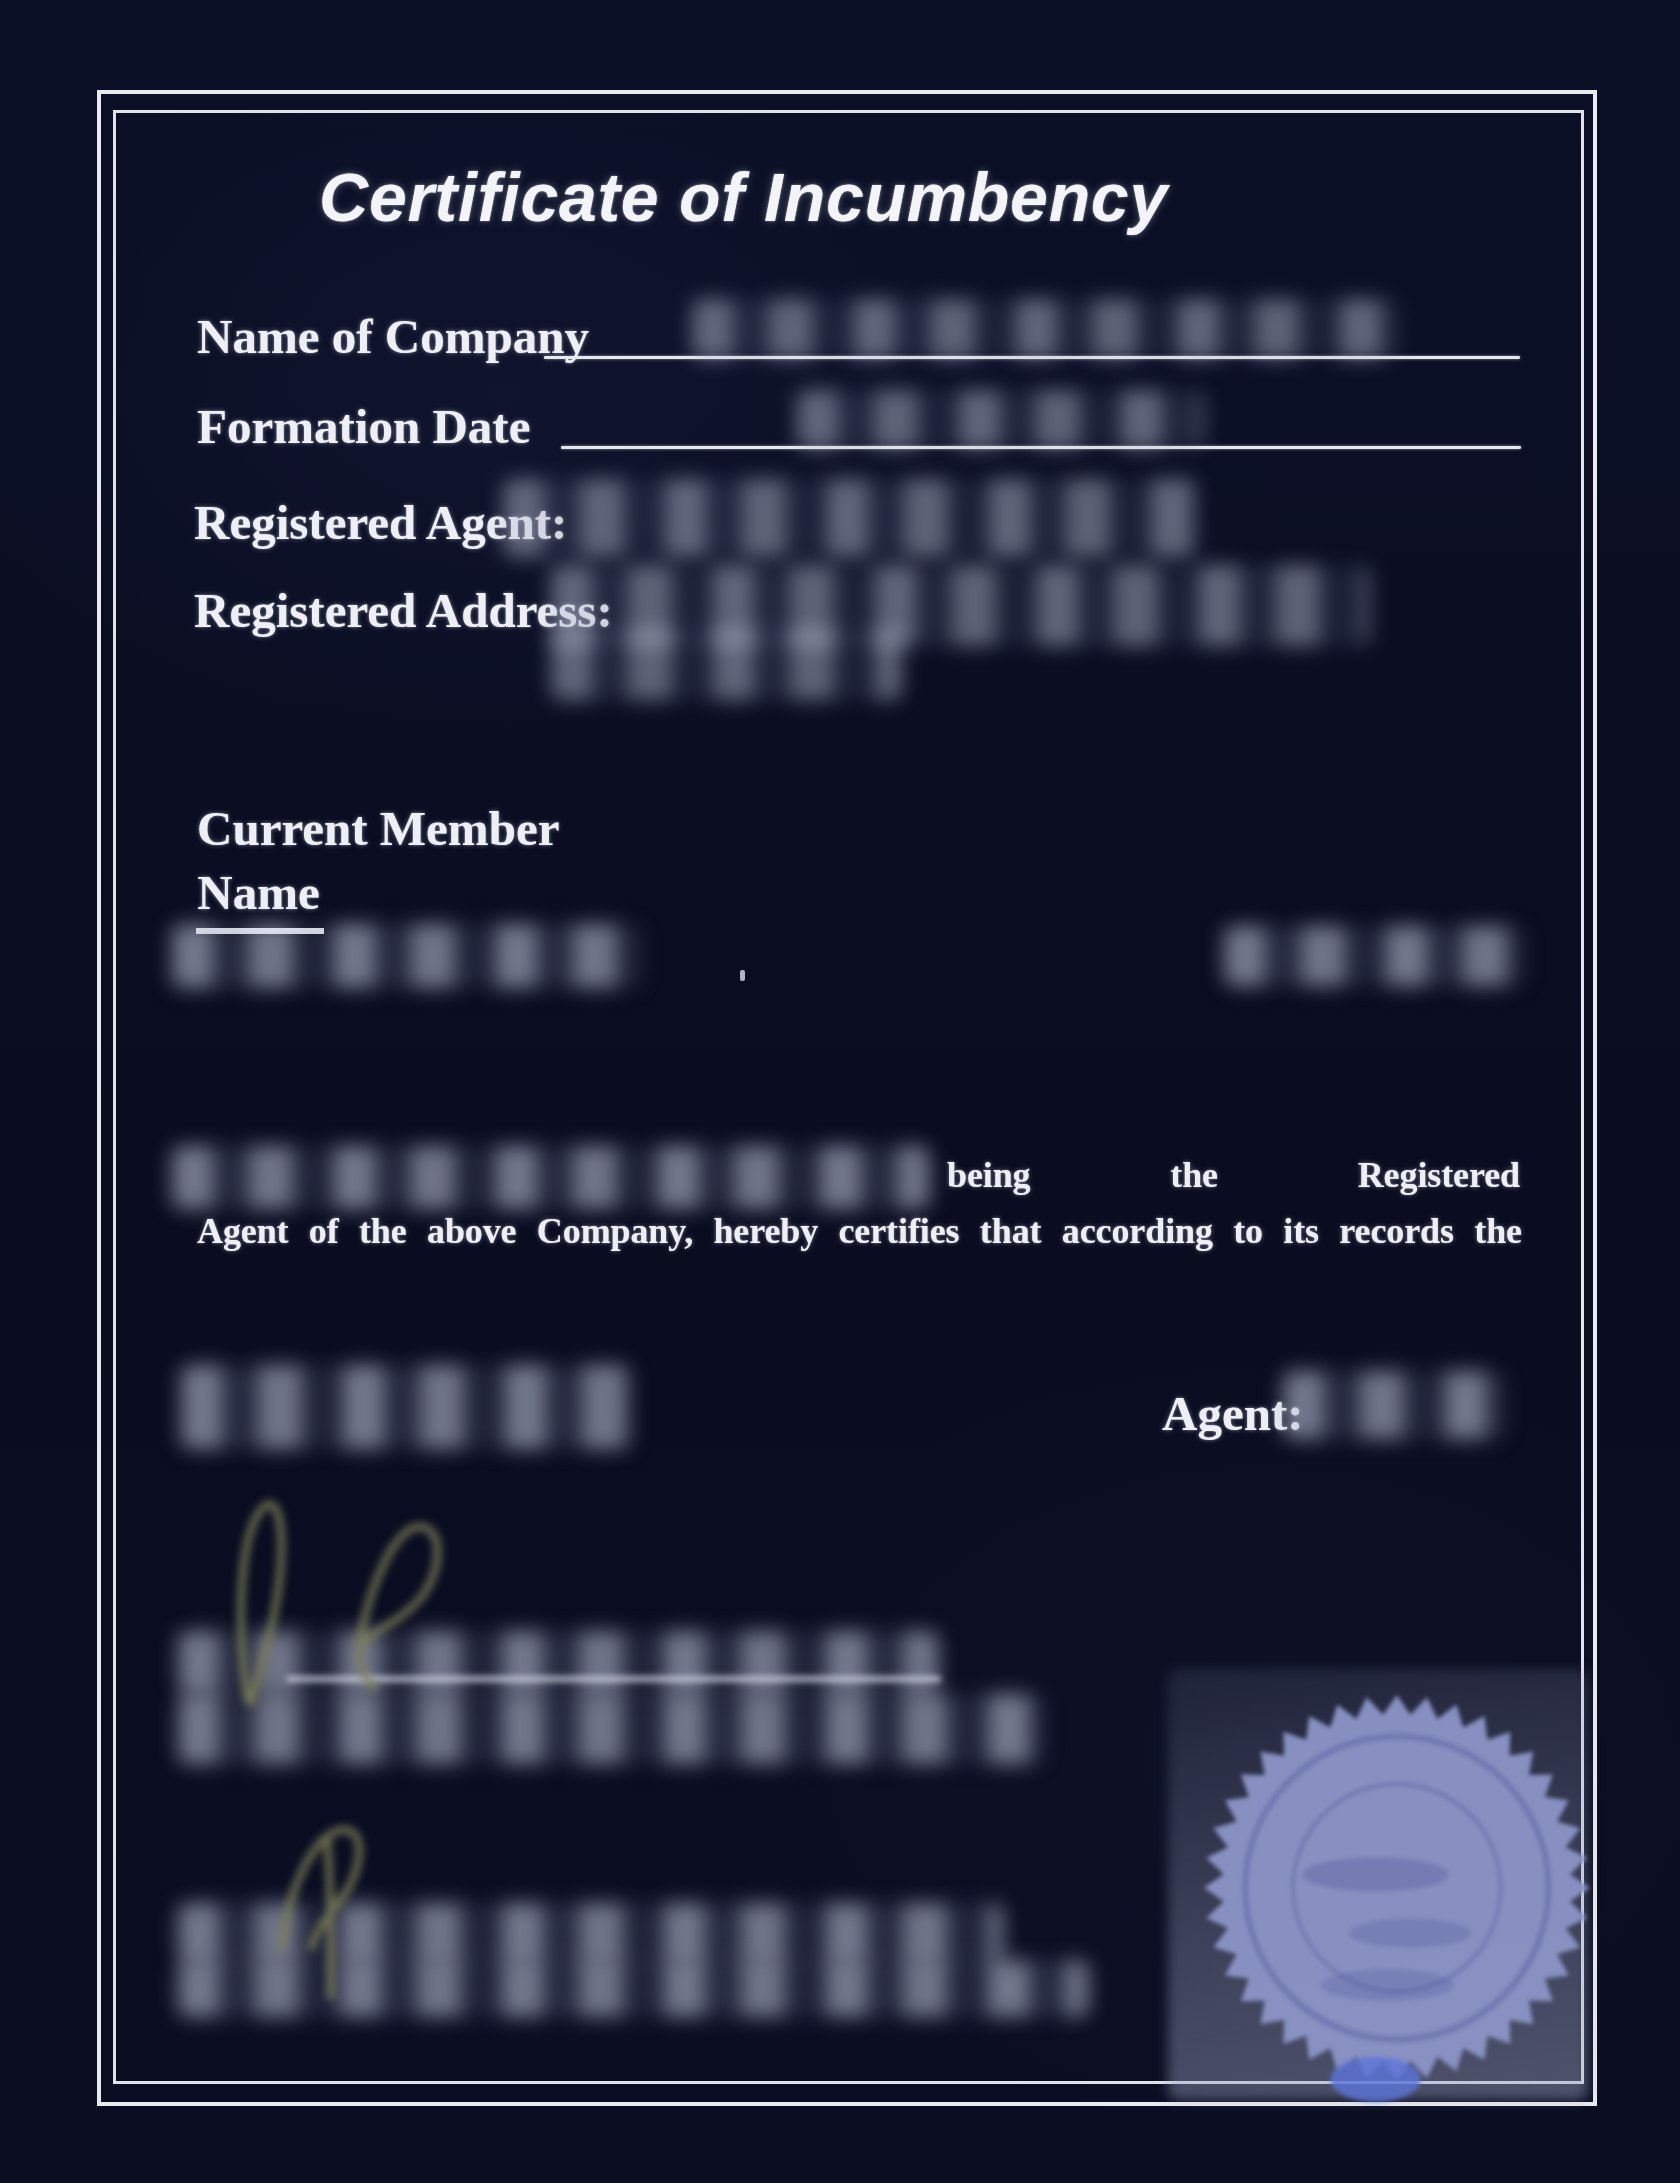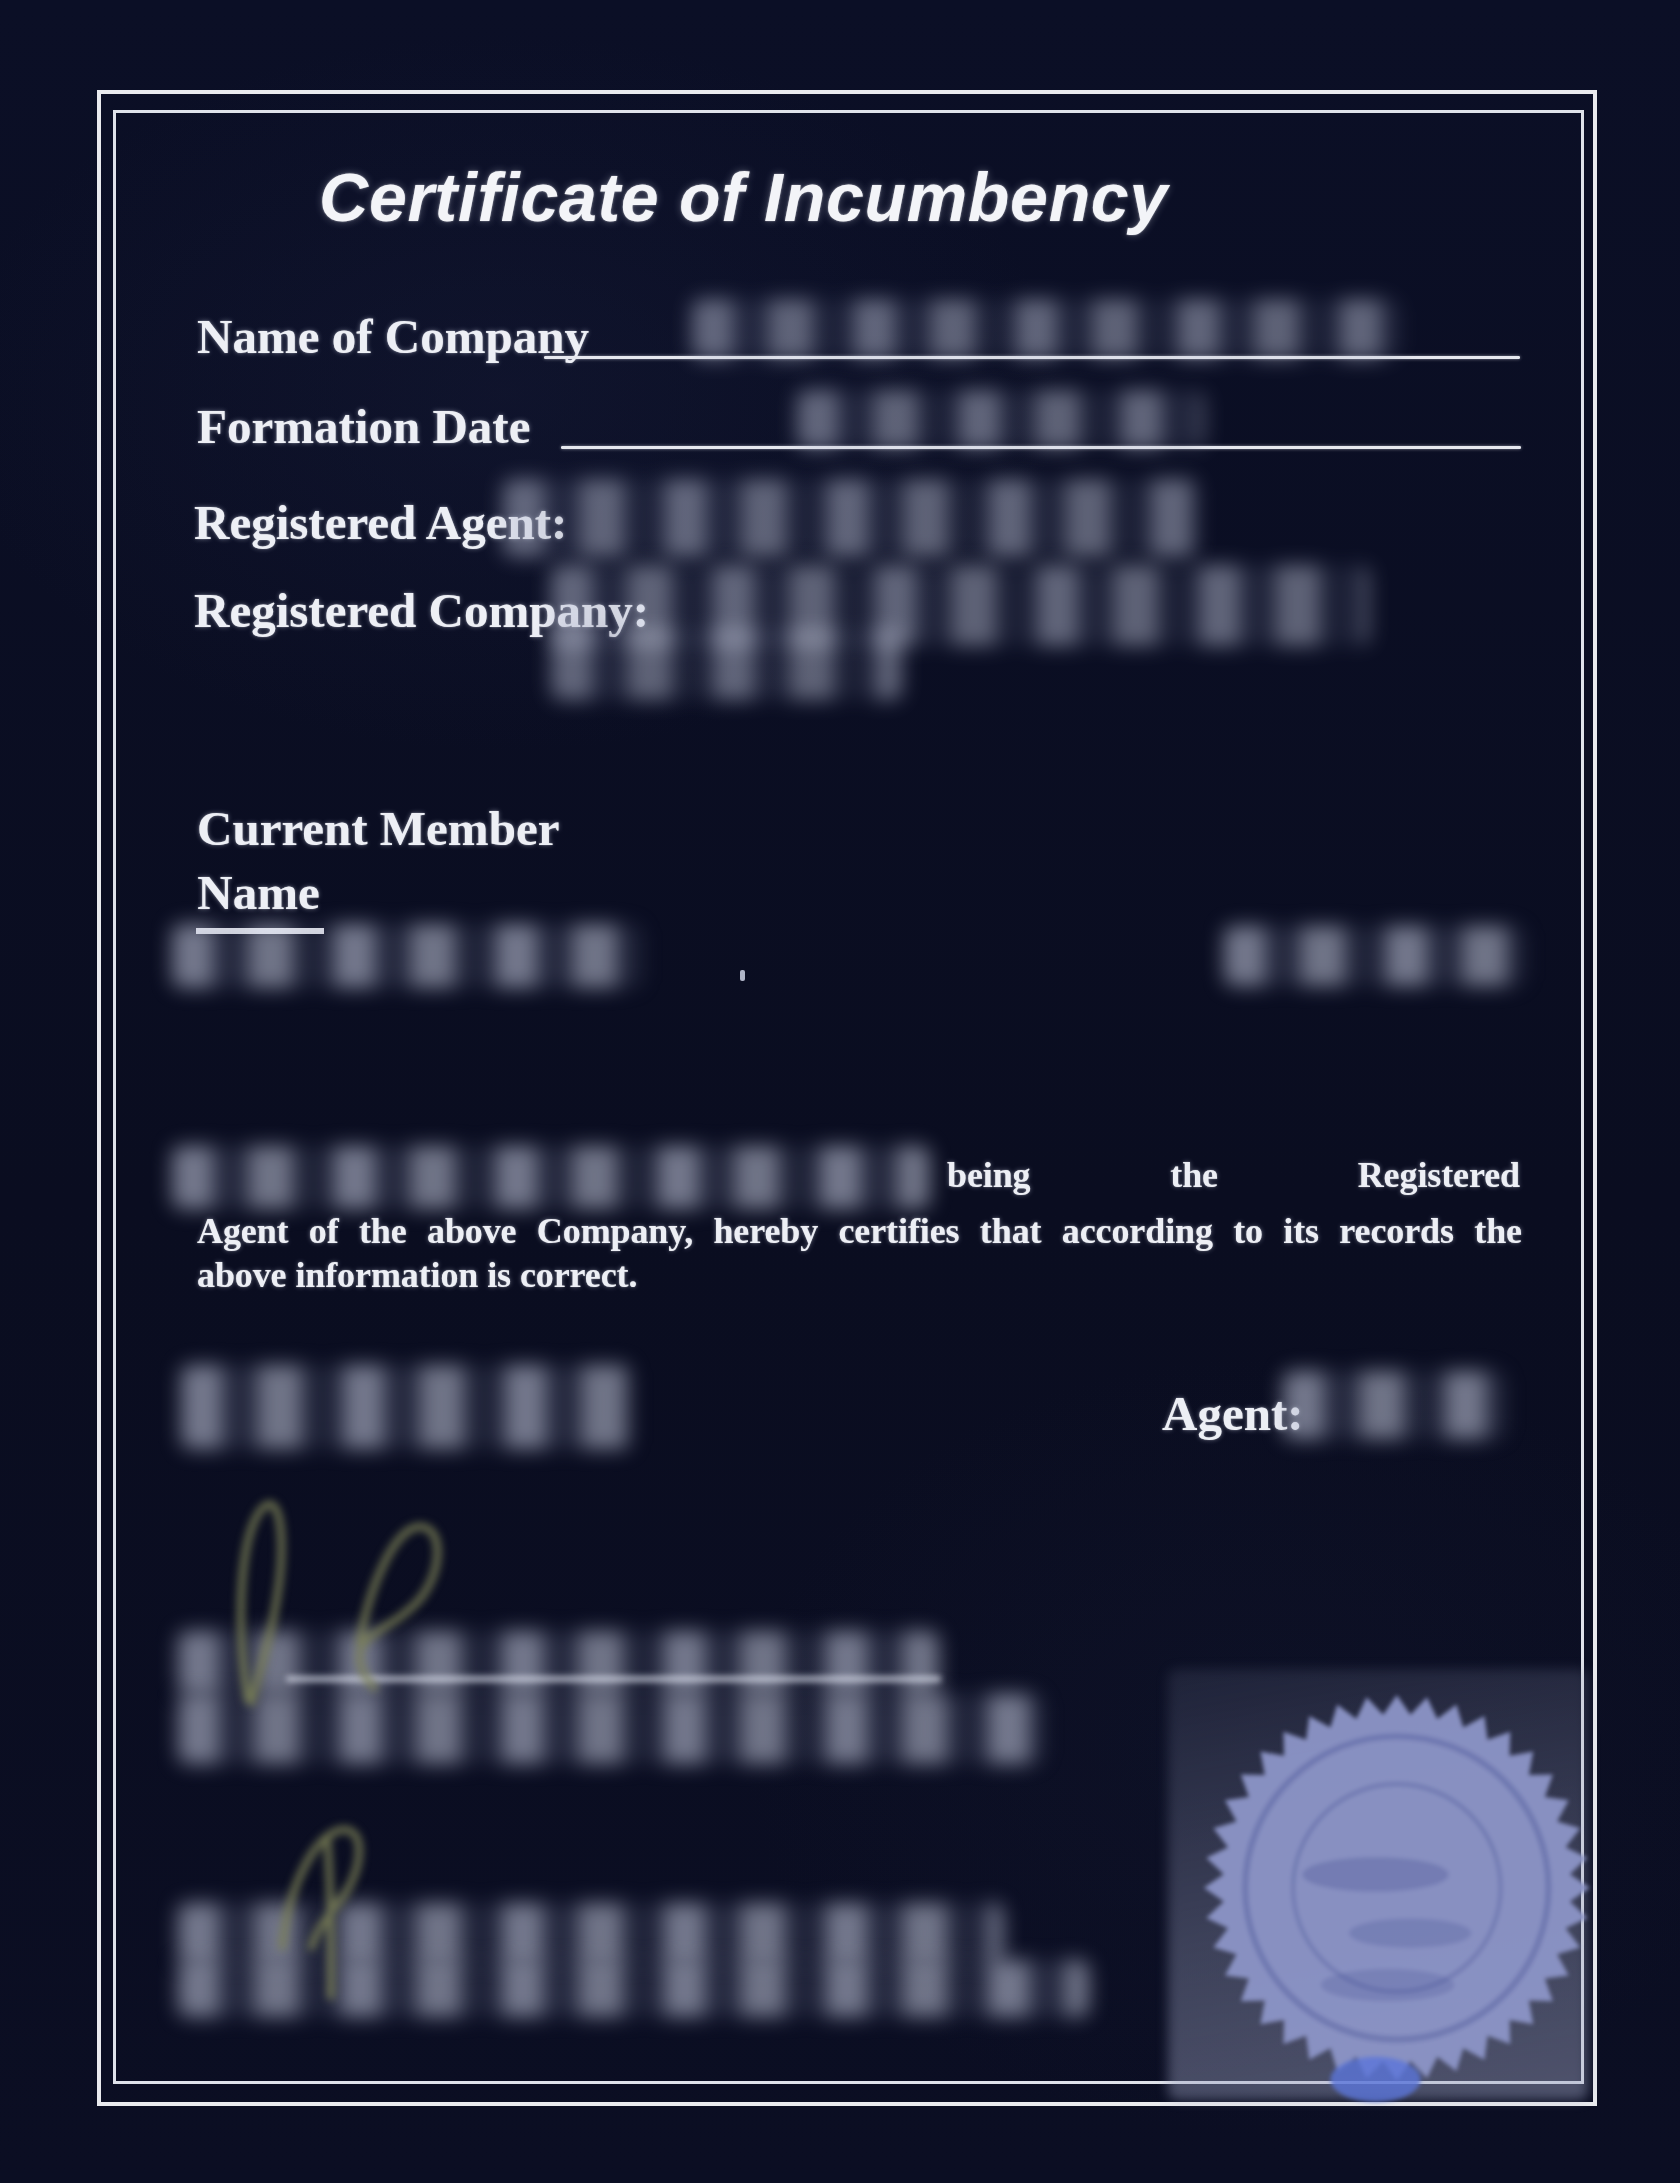--- a/index.html
+++ b/index.html
@@ -71,35 +71,34 @@
   <div class="fieldline" style="left:544px;top:356px;width:976px;"></div>
   <div class="redact dim" style="left:692px;top:299px;width:708px;height:60px;"></div>
 
   <div class="lbl" style="left:197px;top:400px;">Formation Date</div>
   <div class="fieldline" style="left:561px;top:446px;width:960px;"></div>
   <div class="redact dim" style="left:797px;top:390px;width:407px;height:59px;"></div>
 
   <div class="lbl" style="left:194px;top:496px;">Registered Agent:</div>
   <div class="redact dim" style="left:503px;top:479px;width:697px;height:78px;"></div>
 
-  <div class="lbl" style="left:194px;top:584px;">Registered Company:</div>
+  <div class="lbl" style="left:194px;top:584px;">Registered Address:</div>
   <div class="redact dim" style="left:551px;top:565px;width:818px;height:81px;"></div>
   <div class="redact dim" style="left:551px;top:630px;width:351px;height:70px;"></div>
 
   <div class="lbl" style="left:197px;top:802px;">Current Member</div>
   <div class="lbl" style="left:196px;top:866px;"><span class="colhead">Name</span></div>
 
   <div class="redact" style="left:172px;top:924px;width:470px;height:64px;"></div>
   <div class="redact" style="left:1224px;top:926px;width:301px;height:60px;"></div>
   <div class="speck" style="left:740px;top:970px;width:4.7px;height:10.6px;"></div>
 
   <div class="redact" style="left:172px;top:1146px;width:758px;height:63px;"></div>
   <div class="para just" style="left:947px;top:1154px;width:573px;">being the Registered</div>
   <div class="para just" style="left:197px;top:1210px;width:1325px;">Agent of the above Company, hereby certifies that according to its records the</div>
-  <div class="para" style="left:197px;top:1254px;">above information is correct.</div>
 
   <div class="redact" style="left:181px;top:1365px;width:452px;height:84px;"></div>
   <div class="lbl" style="left:1162px;top:1387px;">Agent:</div>
   <div class="redact" style="left:1283px;top:1371px;width:222px;height:68px;"></div>
 
   <div class="redact" style="left:178px;top:1631px;width:761px;height:63px;"></div>
   <div class="sigline" style="left:286px;top:1676px;width:655px;"></div>
   <div class="redact" style="left:178px;top:1694px;width:865px;height:70px;"></div>
 
   <div class="redact" style="left:178px;top:1903px;width:825px;height:60px;"></div>

